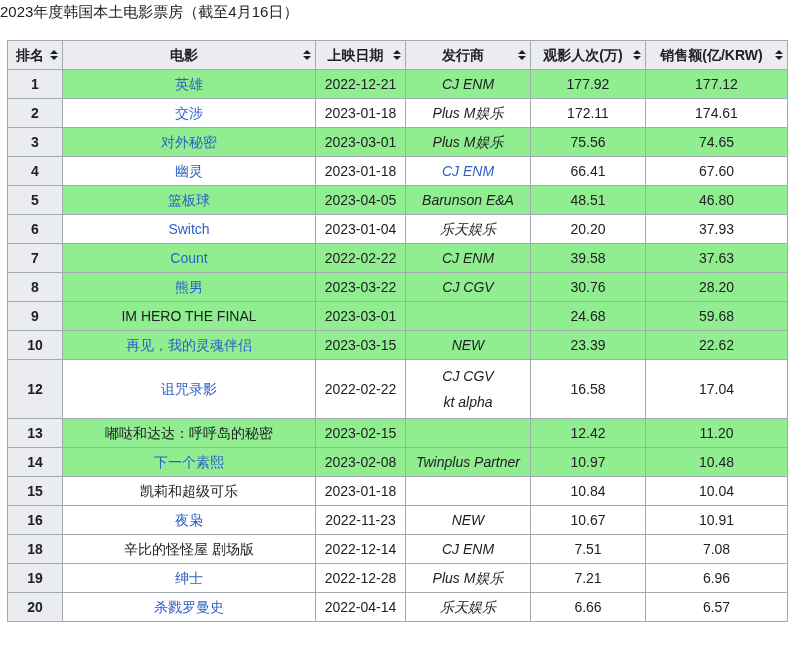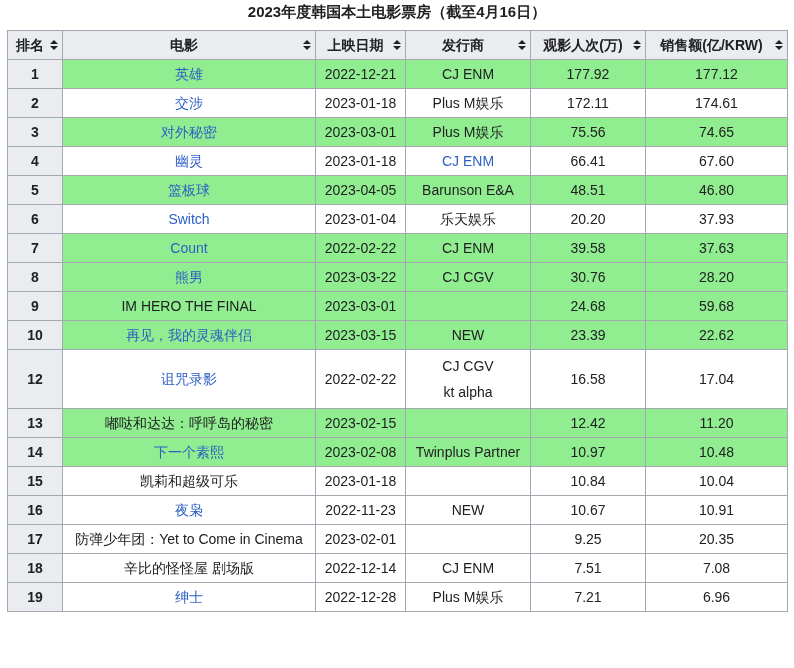--- a/index.html
+++ b/index.html
@@ -5,22 +5,22 @@
   :root{
     --green:#90EE90; --link:#2d5fc4; --teal:#1f7d62;
     --header-bg:#eaecf0; --border:#a2a9b1; --text:#202122; --sort:#202122;
   }
   html,body{margin:0;padding:0;background:#fff;}
   body{
     font-family:"Liberation Sans","DejaVu Sans",sans-serif;
     font-size:14px;color:var(--text);width:794px;
   }
   .page-title{
-    text-align:center;font-weight:bold;font-size:15px;
-    padding:4px 0 10px 0;line-height:16px;
+    font-weight:normal;font-size:15px;
+    padding:4px 0 20px 0;line-height:16px;
   }
   table.boxoffice{
     border-collapse:collapse;table-layout:fixed;
     width:780px;margin:0 0 0 7px;padding-left:46px;
   }
   th,td{
     border:1px solid var(--border);
     text-align:center;vertical-align:middle;
     padding:3px 4px;line-height:22px;overflow:hidden;
     white-space:nowrap;
@@ -35,21 +35,21 @@
   tr.highlight td{background:var(--green);}
   .sort-icon{
     position:absolute;right:4px;top:50%;transform:translateY(-50%);
     display:flex;flex-direction:column;align-items:center;gap:2px;
   }
   .tri{width:0;height:0;border-left:4px solid transparent;border-right:4px solid transparent;}
   .tri.up{border-bottom:4px solid var(--sort);}
   .tri.down{border-top:4px solid var(--sort);}
   .wlink{color:var(--link);cursor:pointer;}
   .tlink{color:var(--teal);cursor:pointer;}
-  .dist-line{line-height:22px;}
+  .dist-line{line-height:22px;font-style:italic;}
   td.multi{white-space:normal;}
   td.multi .dist-line{line-height:26px;}
 </style>
 </head>
 <body>
 
 <div class="page-title">2023年度韩国本土电影票房（截至4月16日）</div>
 
 <table class="boxoffice">
   <colgroup>
@@ -228,41 +228,43 @@
         <th class="rank">16</th>
         <td><span class="wlink">夜枭</span></td>
         <td>2022-11-23</td>
         <td class="">
           <div class="dist-line ">NEW</div>
         </td>
         <td>10.67</td>
         <td>10.91</td>
       </tr>
       <tr class="">
-        <th class="rank">17</th>
-        <td><span class="">防弹少年团：Yet to Come in Cinema</span></td>
-        <td>2023-02-01</td>
-        <td class=""></td>
-        <td>9.25</td>
-        <td>20.35</td>
-      </tr>
-      <tr class="">
         <th class="rank">18</th>
         <td><span class="">辛比的怪怪屋 剧场版</span></td>
         <td>2022-12-14</td>
         <td class="">
           <div class="dist-line ">CJ ENM</div>
         </td>
         <td>7.51</td>
         <td>7.08</td>
       </tr>
       <tr class="">
         <th class="rank">19</th>
         <td><span class="wlink">绅士</span></td>
         <td>2022-12-28</td>
         <td class="">
           <div class="dist-line ">Plus M娱乐</div>
         </td>
         <td>7.21</td>
         <td>6.96</td>
+      </tr>
+      <tr class="">
+        <th class="rank">20</th>
+        <td><span class="wlink">杀戮罗曼史</span></td>
+        <td>2022-04-14</td>
+        <td class="">
+          <div class="dist-line ">乐天娱乐</div>
+        </td>
+        <td>6.66</td>
+        <td>6.57</td>
       </tr>
     </tbody>
 </table>
 
 </body></html>

